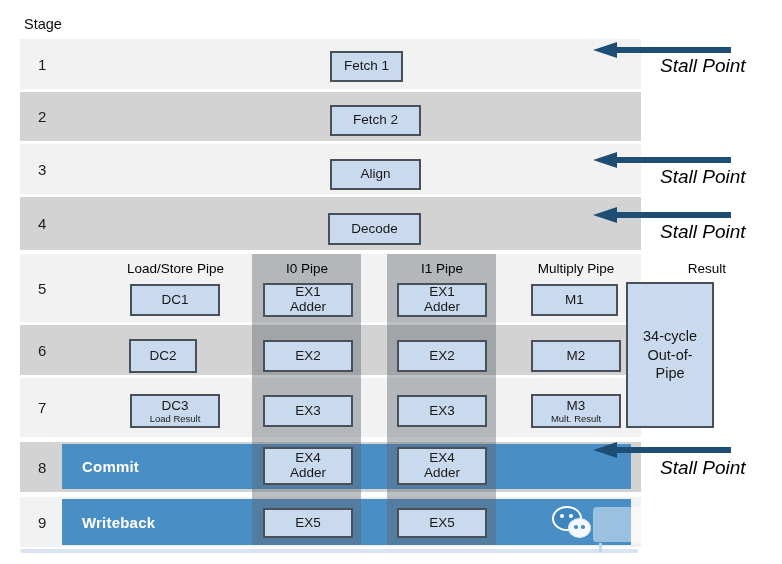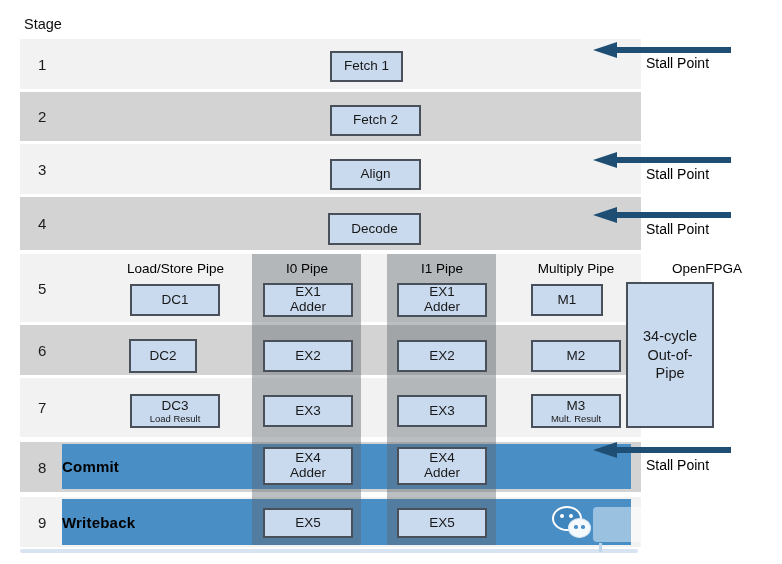--- a/index.html
+++ b/index.html
@@ -6,33 +6,33 @@
   #canvas{
     position:relative;width:782px;height:564px;background:#ffffff;
     font-family:"Liberation Sans","DejaVu Sans",sans-serif;overflow:hidden;
   }
   .row{position:absolute;left:20px;width:621px;display:flex;align-items:center;}
   .row.light{background:var(--row_light);}
   .row.dark{background:var(--row_dark);}
   .num{margin-left:18px;font-size:15px;color:#1c1c1c;}
   .stageHeader{position:absolute;left:24px;top:16px;font-size:14.5px;color:#0d0d0d;}
   .blueband{position:absolute;left:62px;width:569px;background:var(--band_blue);display:flex;align-items:center;}
-  .blueband .blabel{color:#000000;font-weight:bold;font-size:15px;letter-spacing:.2px;}
+  .blueband .blabel{margin-left:20px;color:#ffffff;font-weight:bold;font-size:15px;letter-spacing:.2px;}
   .colband{position:absolute;top:254px;height:291px;width:109px;background:var(--pipe_overlay);}
   .pipehead{position:absolute;top:261px;font-size:13.5px;color:#000;text-align:center;line-height:15px;}
   .pbox{
     position:absolute;background:var(--box_fill);border:2px solid var(--box_border);
     box-sizing:border-box;display:flex;align-items:center;justify-content:center;
     font-size:13.5px;color:#181818;text-align:center;line-height:1.08;white-space:pre-line;
   }
   .pbox.stack{flex-direction:column;}
   .pbox .sub{font-size:9.5px;line-height:10px;margin-top:1px;}
   .pbox .main{line-height:14px;}
   .arrow{position:absolute;color:var(--arrow);}
-  .stall{position:absolute;left:646px;width:110px;font-size:14px;color:var(--stall_text);}
+  .stall{position:absolute;left:660px;width:110px;font-size:19px;color:var(--stall_text);font-style:italic;}
   .bottomline{position:absolute;left:20px;top:549px;width:618px;height:4px;border-radius:2px;background:var(--bottom_line);}
   
   .wm-box{position:absolute;left:593px;top:507px;width:164px;height:35px;background:rgba(255,255,255,.45);border-radius:4px;}
   .wm-text{
     position:absolute;left:602px;top:513px;font-size:17.5px;color:var(--watermark_text);
     text-shadow:0 0 2px #fff,1px 1px 1px #fff,-1px -1px 1px #fff;white-space:nowrap;
   }
   .wc-icon{position:absolute;left:551px;top:503px;width:42px;height:42px;}
   .wc-big{position:absolute;left:1px;top:3px;width:26px;height:21px;border-radius:50%;
     background:#3f85bd;border:2px solid #fff;}
@@ -87,33 +87,33 @@
     <span class="blabel">Writeback</span>
   </div>
 
   <div class="colband" style="left:252px"></div>
   <div class="colband" style="left:387px"></div>
 
   <div class="pipehead" style="left:103px;width:145px">Load/Store Pipe</div>
   <div class="pipehead" style="left:257px;width:100px">I0 Pipe</div>
   <div class="pipehead" style="left:392px;width:100px">I1 Pipe</div>
   <div class="pipehead" style="left:516px;width:120px">Multiply Pipe</div>
-  <div class="pipehead" style="left:663px;width:88px">OpenFPGA</div>
+  <div class="pipehead" style="left:663px;width:88px">Result</div>
 
   <div class="pbox" style="left:330px;top:51px;width:73px;height:31px">Fetch 1</div>
   <div class="pbox" style="left:330px;top:105px;width:91px;height:31px">Fetch 2</div>
   <div class="pbox" style="left:330px;top:159px;width:91px;height:31px">Align</div>
   <div class="pbox" style="left:328px;top:213px;width:93px;height:32px">Decode</div>
 
   <div class="pbox" style="left:130px;top:284px;width:90px;height:32px">DC1</div>
   <div class="pbox" style="left:263px;top:283px;width:90px;height:34px">EX1
 Adder</div>
   <div class="pbox" style="left:397px;top:283px;width:90px;height:34px">EX1
 Adder</div>
-  <div class="pbox" style="left:531px;top:284px;width:72px;height:32px">M1</div>
+  <div class="pbox" style="left:531px;top:284px;width:87px;height:32px">M1</div>
 
   <div class="pbox" style="left:129px;top:339px;width:68px;height:34px">DC2</div>
   <div class="pbox" style="left:263px;top:340px;width:90px;height:32px">EX2</div>
   <div class="pbox" style="left:397px;top:340px;width:90px;height:32px">EX2</div>
   <div class="pbox" style="left:531px;top:340px;width:90px;height:32px">M2</div>
 
   <div class="pbox stack" style="left:130px;top:394px;width:90px;height:34px">
     <span class="main">DC3</span>
     <span class="sub">Load Result</span>
   </div>

